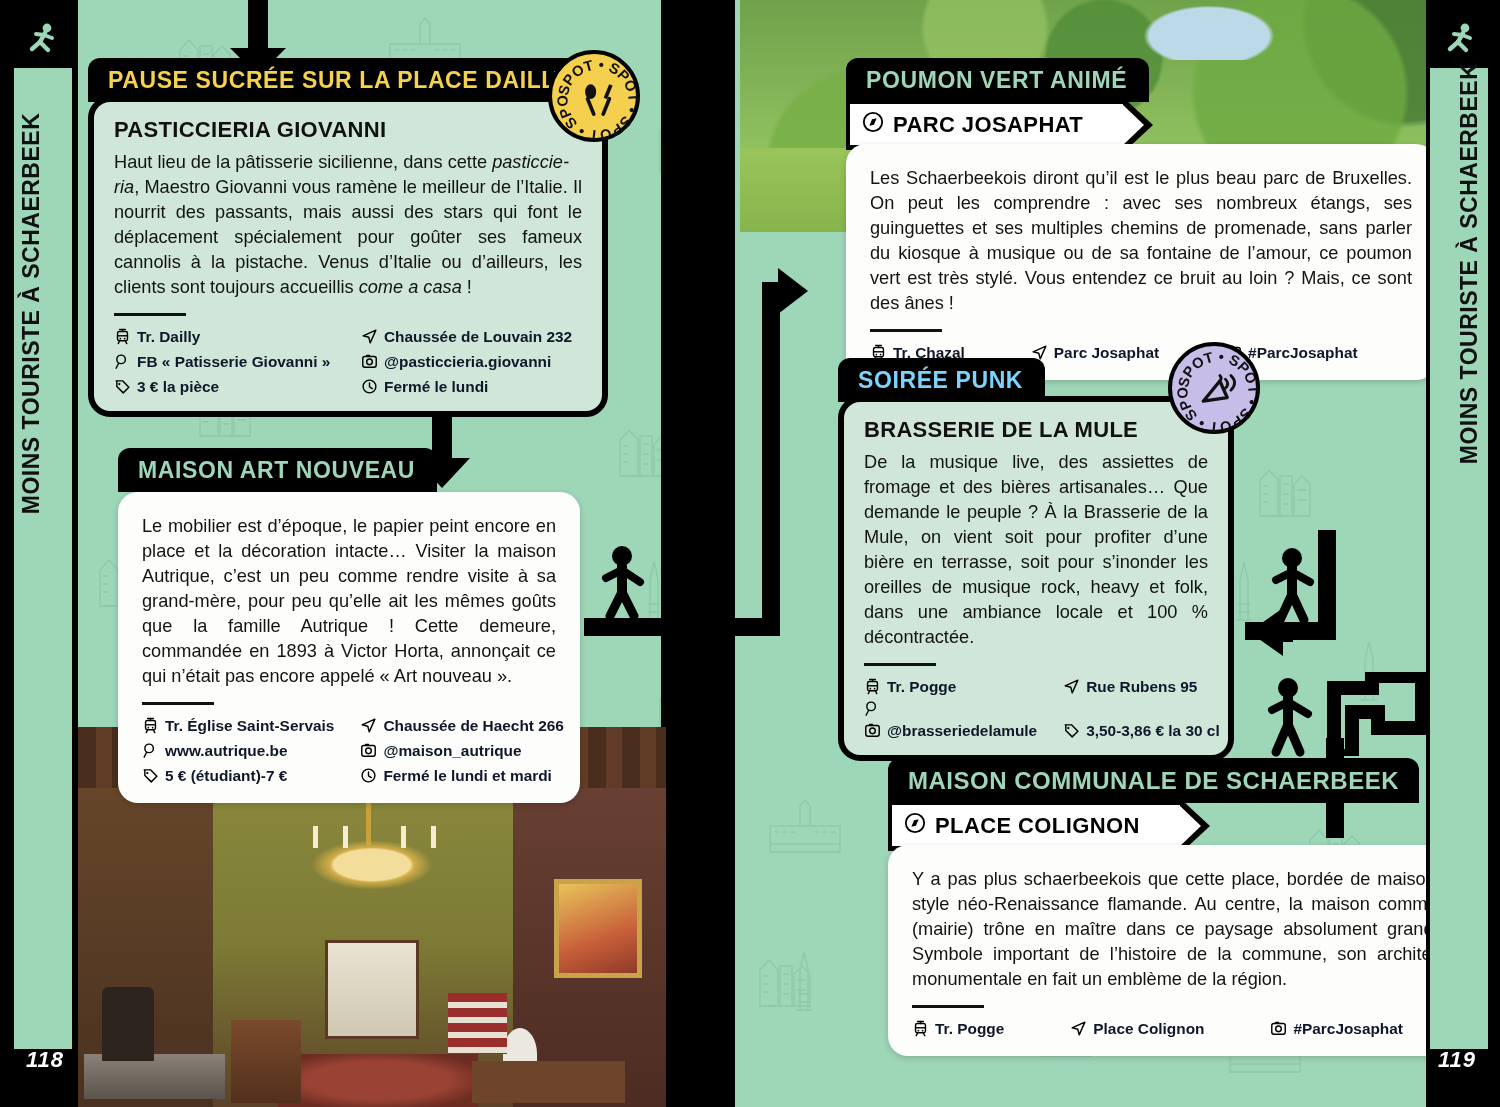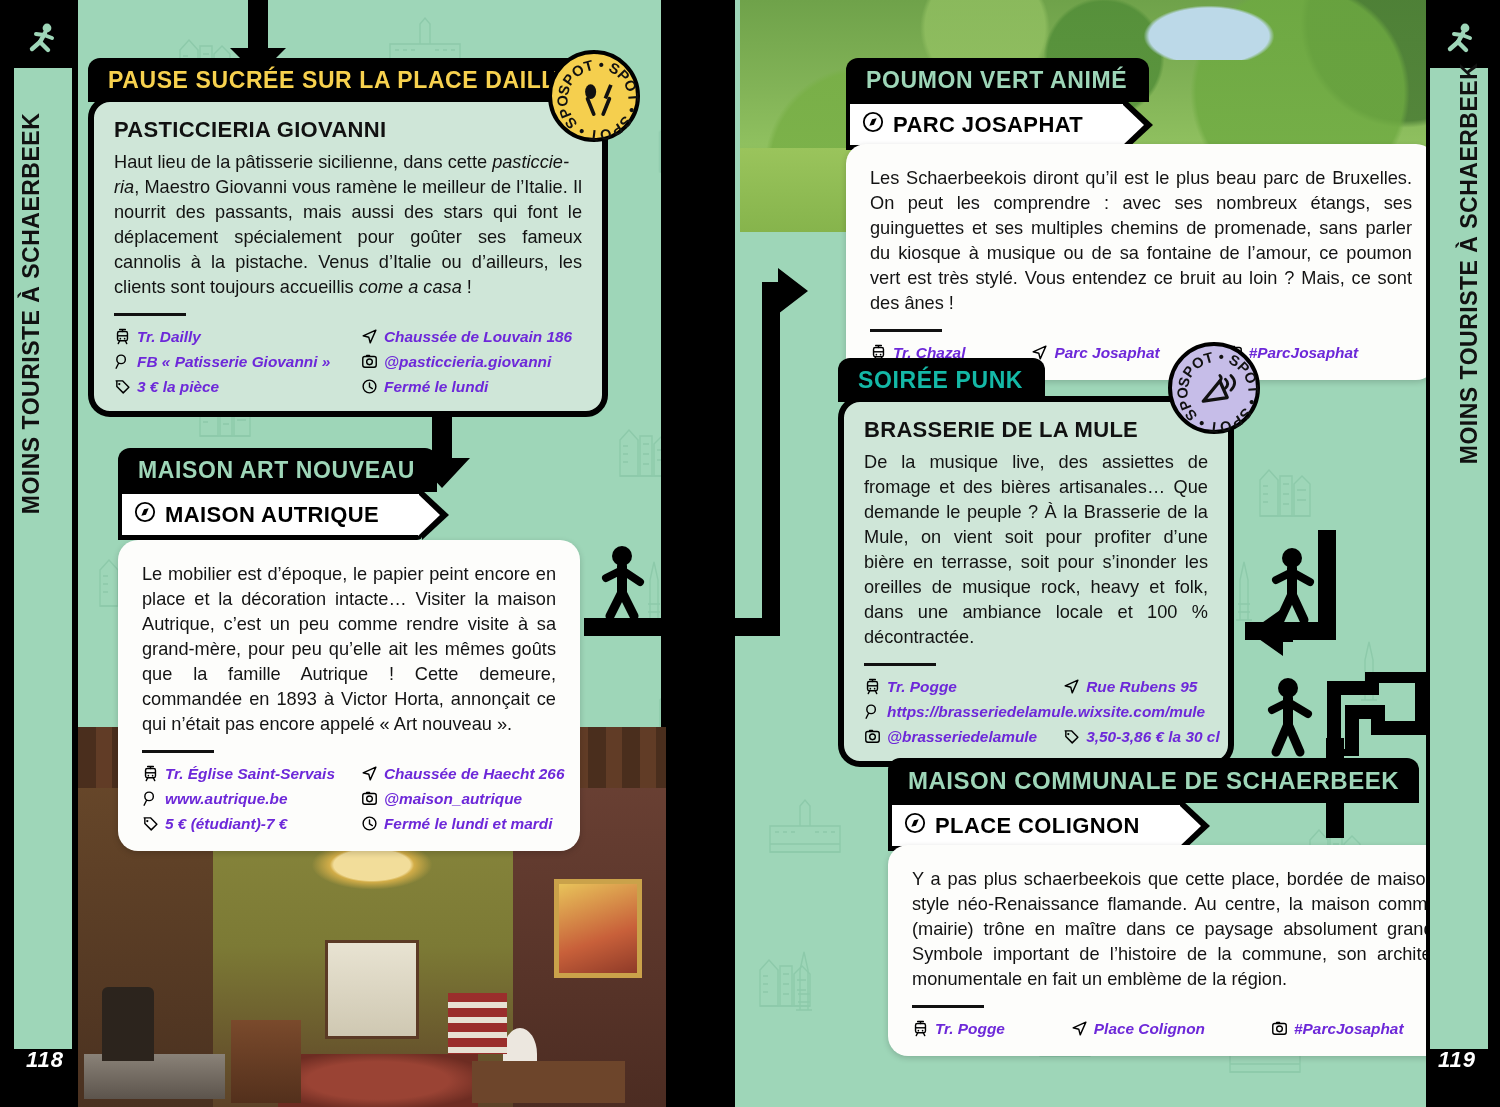--- a/index.html
+++ b/index.html
@@ -260,23 +260,22 @@
 
   .rule {
     width: 72px; height: 3px; background: #111;
     margin: 13px 0 9px 0;
   }
 
   .info-grid {
     display: grid;
     gap: 2px 26px;
     font-size: 15.4px;
-    color: #6d28d9;
+    color: #0f172a;
     font-weight: 600;
-    font-style: italic;
   }
   .info-grid.cols2 { grid-template-columns: 1fr 1fr; }
   .info-grid.cols3 { grid-template-columns: auto auto auto; justify-content: start; gap: 2px 66px; }
   .info-item { display: flex; align-items: center; gap: 6px; white-space: nowrap; }
   .info-item .ic { flex: 0 0 auto; width: 17px; height: 17px; display:inline-block; }
   .info-item .ic svg { display:block; }
   .info-item span.lbl { line-height: 1.5; }
   .info-item.wide { grid-column: 1 / -1; }
 
   
@@ -502,21 +501,21 @@
               </svg>
             </span>
             <span class="lbl">Tr. Dailly</span>
           </div>
           <div class="info-item">
             <span class="ic">
               <svg width="17" height="17" viewBox="0 0 24 24">
                 <path d="M21 3L3 11l8 2 2 8z" fill="none" stroke="#000" stroke-width="2" stroke-linejoin="round"></path>
               </svg>
             </span>
-            <span class="lbl">Chaussée de Louvain 186</span>
+            <span class="lbl">Chaussée de Louvain 232</span>
           </div>
           <div class="info-item">
             <span class="ic">
               <svg width="17" height="17" viewBox="0 0 24 24">
                 <circle cx="10" cy="9" r="6" fill="none" stroke="#000" stroke-width="2"></circle>
                 <path d="M6.5 14.5L3 21.5" stroke="#000" stroke-width="2" stroke-linecap="round"></path>
               </svg>
             </span>
             <span class="lbl">FB « Patisserie Giovanni »</span>
           </div>
@@ -566,31 +565,20 @@
         <path d="M9 -19 L13 -19 L13 -3 L9 -3 Z" fill="#111" transform="rotate(22 11 -11)"></path>
         <rect x="7" y="-6" width="4" height="22" rx="2" fill="#111" transform="rotate(22 9 5)"></rect>
       </g>
     </svg>
   </div>
 
   <div class="card" style="left:118px; top:448px; width:419px;">
     <div class="banner-row">
       <div class="banner">MAISON ART NOUVEAU</div>
     </div>
-    <div class="subbanner-wrap" style="margin-top:-2px;">
-      <div class="subbanner">
-        <span class="ic">
-          <svg width="22" height="22" viewBox="0 0 24 24">
-              <circle cx="12" cy="12" r="10" fill="none" stroke="#000" stroke-width="2"></circle>
-              <path d="M16 8l-3 7-5 1 3-7z" fill="#000"></path>
-            </svg>
-        </span>
-        <span>MAISON AUTRIQUE</span>
-      </div>
-    </div>
     <div class="card-body white" style="width:462px; margin-top:0;">
       <div class="card-text">Le mobilier est d’époque, le papier peint encore en place et la décoration intacte… Visiter la maison Autrique, c’est un peu comme rendre visite à sa grand-mère, pour peu qu’elle ait les mêmes goûts que la famille Autrique ! Cette demeure, commandée en 1893 à Victor Horta, annonçait ce qui n’était pas encore appelé « Art nouveau ».</div>
       <div class="rule"></div>
       <div class="info-grid cols2">
           <div class="info-item">
             <span class="ic">
               <svg width="17" height="17" viewBox="0 0 24 24">
                 <path d="M8 2h8M12 2v3" stroke="#000" stroke-width="2" fill="none" stroke-linecap="round"></path>
                 <rect x="5" y="5" width="14" height="13" rx="2.5" fill="none" stroke="#000" stroke-width="2"></rect>
                 <path d="M5 11h14" stroke="#000" stroke-width="2"></path>
@@ -699,21 +687,21 @@
               </svg>
             </span>
             <span class="lbl">#ParcJosaphat</span>
           </div>
         </div>
     </div>
   </div>
 
   <div class="card" style="left:838px; top:358px; width:396px;">
     <div class="banner-row">
-      <div class="banner" style="color:#14b8a6;">SOIRÉE PUNK</div>
+      <div class="banner" style="color:#7dd3fc;">SOIRÉE PUNK</div>
     </div>
     <div class="card-body mint">
       <div class="card-title">BRASSERIE DE LA MULE</div>
       <div class="card-text">De la musique live, des assiettes de fromage et des bières artisanales… Que demande le peuple ? À la Brasserie de la Mule, on vient soit pour profiter d’une bière en terrasse, soit pour s’inonder les oreilles de musique rock, heavy et folk, dans une ambiance locale et 100 % décontractée.</div>
       <div class="rule"></div>
       <div class="info-grid cols2">
           <div class="info-item">
             <span class="ic">
               <svg width="17" height="17" viewBox="0 0 24 24">
                 <path d="M8 2h8M12 2v3" stroke="#000" stroke-width="2" fill="none" stroke-linecap="round"></path>
@@ -734,21 +722,20 @@
             </span>
             <span class="lbl">Rue Rubens 95</span>
           </div>
           <div class="info-item wide">
             <span class="ic">
               <svg width="17" height="17" viewBox="0 0 24 24">
                 <circle cx="10" cy="9" r="6" fill="none" stroke="#000" stroke-width="2"></circle>
                 <path d="M6.5 14.5L3 21.5" stroke="#000" stroke-width="2" stroke-linecap="round"></path>
               </svg>
             </span>
-            <span class="lbl">https://brasseriedelamule.wixsite.com/mule</span>
           </div>
           <div class="info-item">
             <span class="ic">
               <svg width="17" height="17" viewBox="0 0 24 24">
                 <rect x="2.5" y="5" width="19" height="15" rx="3" fill="none" stroke="#000" stroke-width="2"></rect>
                 <circle cx="12" cy="12.5" r="4" fill="none" stroke="#000" stroke-width="2"></circle>
                 <rect x="7" y="2.5" width="6" height="3" rx="1" fill="#000"></rect>
               </svg>
             </span>
             <span class="lbl">@brasseriedelamule</span>

